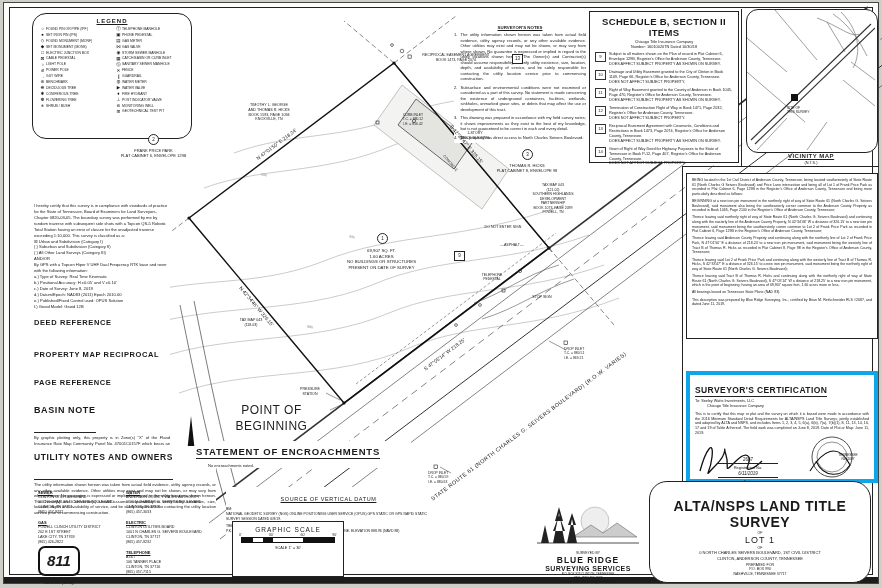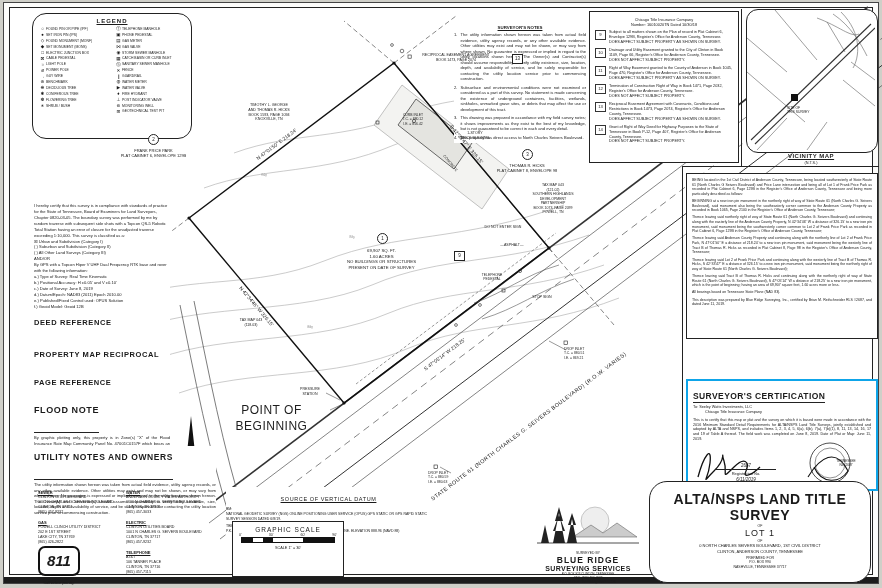--- a/index.html
+++ b/index.html
@@ -36,28 +36,28 @@
   .sitem .num{flex:0 0 9px;height:8px;border:0.8px solid #333;font-size:4.2px;text-align:center;line-height:8px;}
   .sitem .stxt{font-size:3.8px;line-height:1.3;text-align:left;}
   
   .vic{left:742px;top:6px;width:130px;height:142px;border:1.4px solid #222;border-radius:12px;overflow:hidden;}
   .vic-cap{left:742px;top:150px;width:130px;text-align:center;font-size:6px;font-weight:bold;text-decoration:underline;letter-spacing:0.5px;}
   .vic-nts{left:742px;top:158px;width:130px;text-align:center;font-size:3.8px;}
   
   .legal{left:682px;top:170px;width:192px;height:166px;border:1px solid #222;padding:4px 5px;box-sizing:border-box;}
   .legal h3{margin:0 0 2px;font-size:9px;font-weight:bold;letter-spacing:0.4px;border-bottom:0.8px solid #222;padding-bottom:1px;}
   .legal p{margin:0 0 2.6px;font-size:3.55px;line-height:1.3;text-align:justify;}
-  .cert{left:682px;top:368px;width:192px;height:112px;border:2px solid #0ea5e9;padding:4px 5px;box-sizing:border-box;margin-top:8px;}
+  .cert{left:682px;top:368px;width:192px;height:112px;border:4px solid #0ea5e9;padding:4px 5px;box-sizing:border-box;}
   .cert h3{margin:0 0 2px;font-size:8.5px;font-weight:bold;letter-spacing:0.4px;border-bottom:0.8px solid #222;padding-bottom:1px;display:inline-block;}
   .cert .to{font-size:3.8px;line-height:1.4;}
   .cert .body{font-size:3.7px;line-height:1.32;text-align:justify;margin-top:2px;}
   .regline{position:absolute;font-size:4px;text-align:center;border-top:0.7px solid #222;padding-top:1px;width:60px;}
   .regval{position:absolute;font-size:4.5px;text-align:center;width:60px;}
   
-  .tblock{left:645px;top:478px;width:222px;height:102px;border:1.4px solid #222;border-radius:18px;text-align:center;padding-top:9px;box-sizing:border-box;}
+  .tblock{left:645px;top:478px;width:222px;height:102px;border:1.4px solid #222;border-radius:18px;text-align:center;padding-top:16px;box-sizing:border-box;}
   .tb1{font-size:14px;font-weight:bold;letter-spacing:0.5px;}
   .tbof{font-size:3.5px;margin:0.5px 0;}
   .tb2{font-size:9px;font-weight:normal;letter-spacing:1px;}
   .tb3{font-size:11px;font-weight:bold;letter-spacing:1px;}
   .tbaddr{font-size:4px;line-height:1.4;}
   .tbprep{font-size:3.6px;margin:1.5px 0 0.5px;}
   .tbclient{font-size:9.5px;font-weight:bold;}
   .tbsm{font-size:3.5px;line-height:1.4;}
   
   .logo{left:525px;top:500px;width:118px;height:82px;text-align:center;z-index:2;position:absolute;}
@@ -351,20 +351,21 @@
       </div>
 
       <div class="note">
         <b>4.</b>
         <div class="tinytxt">This property has direct access to North Charles Seivers Boulevard.</div>
       </div>
     </div>
 </div>
 
 <div class="panel sched">
+  <h3>SCHEDULE B, SECTION II ITEMS</h3>
   <div class="sub">Chicago Title Insurance Company</div>
   <div class="sub" style="margin-top:-3px">Number: 16010020TN Dated 10/30/18</div>
   <div>
 
       <div class="sitem">
         <div class="num">9</div>
         <div class="stxt"><span>Subject to all matters shown on the Plan of record in Plat Cabinet 6, Envelope 129B, Register's Office for Anderson County, Tennessee.</span><br><span>DOES AFFECT SUBJECT PROPERTY AS SHOWN ON SURVEY.</span></div>
       </div>
 
       <div class="sitem">
@@ -513,21 +514,21 @@
 </div>
 <div class="panel" style="left:30px;top:340px;width:136px">
   <span class="sec-title">PROPERTY MAP RECIPROCAL</span>
   <div class="tinytxt">This property currently identified as Tax Map 043, Parcel 120.57.</div>
 </div>
 <div class="panel" style="left:30px;top:368px;width:136px">
   <span class="sec-title">PAGE REFERENCE</span>
   <div class="tinytxt">Being Lot 1 in Plat Cabinet 6, Envelope 129B, as recorded in the Register's Office, Anderson County, Tennessee.</div>
 </div>
 <div class="panel" style="left:30px;top:396px;width:136px">
-  <span class="sec-title" style="font-size:9px">FLOOD NOTE</span>
+  <span class="sec-title" style="font-size:9px">BASIN NOTE</span>
   <div class="tinytxt">By graphic plotting only, this property is in Zone(s) "X" of the Flood Insurance Rate Map Community Panel No. 47001C0157F which bears an effective date of January 17, 2007.  No field surveying was performed to determine this zone and an elevation certificate may be needed to verify this determination or apply for a variance from the Federal Emergency Management Agency.</div>
 </div>
 <div class="panel" style="left:30px;top:443px;width:182px">
   <span class="sec-title" style="font-size:8.5px">UTILITY NOTES AND OWNERS</span>
   <div class="tinytxt">The utility information shown hereon was taken from actual field evidence, utility agency records, or any other available evidence. Other utilities may exist and may not be shown, or may vary from where shown. No guarantee is expressed or implied in regard to the utility locations shown hereon. The Owner(s) and Contractor(s) should assume responsibility to verify utility existence, size, location, depth and availability of service, and be solely responsible for contacting the utility location service prior to commencing construction.</div>
 </div>
 <div class="owners" style="left:34px;top:487px">
 
     <div class="own-entry">
       <div class="own-type">SEWER</div>
@@ -636,20 +637,24 @@
 T.C. = 880.51
 I.E. = 869.21</div>
 <div class="lbl" style="left:424px;top:468px;width:52px;font-size:3.4px;text-align:left">DROP INLET
 T.C. = 880.59
 I.E. = 880.63</div>
 
 <div class="lbl" style="left:296px;top:322px;width:20px;font-size:3.5px;color:#888;transform:rotate(12deg)">880</div>
 <div class="lbl" style="left:338px;top:232px;width:20px;font-size:3.5px;color:#888;transform:rotate(10deg)">885</div>
 <div class="lbl" style="left:250px;top:170px;width:20px;font-size:3.5px;color:#888;transform:rotate(14deg)">890</div>
 
+<div class="panel" style="left:192px;top:438px;width:215px">
+  <span class="enc-title">STATEMENT OF ENCROACHMENTS</span>
+  <div style="font-size:4px;margin:4px 0 0 12px">No encroachments noted.</div>
+</div>
 
 <div class="panel" style="left:222px;top:484px;width:205px">
   <div style="text-align:center"><span class="datum-title">SOURCE OF VERTICAL DATUM</span></div>
   <div class="tinyline" style="white-space:pre-line;font-size:3.5px;margin-top:2px;text-align:left">BM:
 NATIONAL GEODETIC SURVEY (NGS) ONLINE POSITIONING USER SERVICE (OPUS) GPS STATIC OR GPS RAPID STATIC SURVEY SESSION DATED 6/8/19.</div>
   <div class="tinyline" style="white-space:pre-line;font-size:3.5px;margin-top:2px;text-align:left">TBM:
 P.K. NAIL SET IN THE ASPHALT ALONG THE SOUTHEASTERLY CURB LINE. ELEVATION 888.96 (NAVD 88)</div>
 </div>
 
 <div class="panel gscale">

